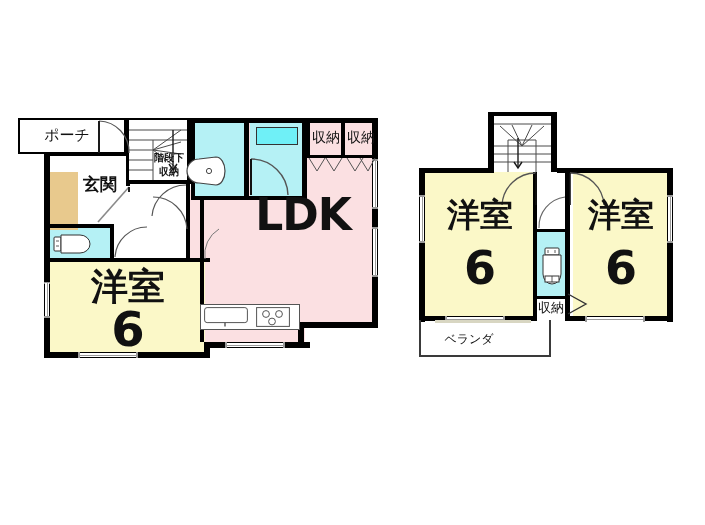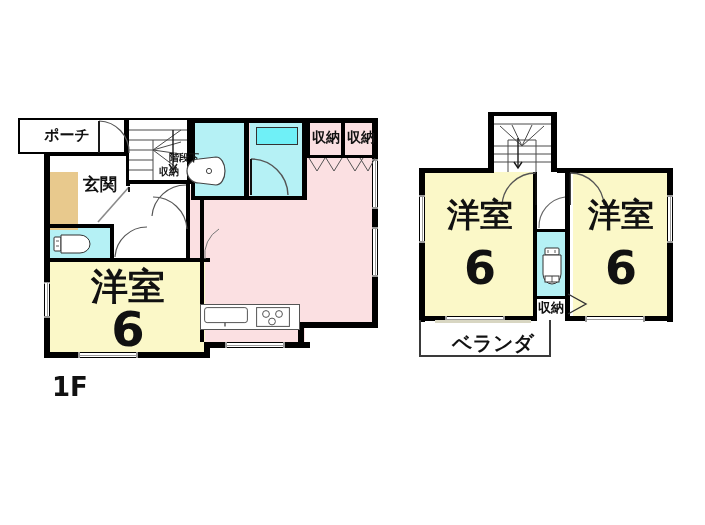--- a/index.html
+++ b/index.html
@@ -28,21 +28,21 @@
   .hair{position:absolute;background:#9a9a9a;}
 
   
   .lbl{position:absolute;color:#111;font-weight:bold;white-space:nowrap;
        text-align:center;line-height:1;letter-spacing:0px;}
   .lbl-jp{font-family:"DejaVu Sans","Liberation Sans",sans-serif;}
   .big-room{font-size:37px;font-weight:bold;}
   .big-num{font-size:48px;font-weight:bold;}
   .ldk-t{font-size:44px;font-weight:bold;letter-spacing:-1px;}
   .ldk-n{font-size:55px;font-weight:bold;}
-  .sm{font-size:13px;font-weight:bold;}
+  .sm{font-size:13px;font-weight:normal;}
   .xs{font-size:10px;font-weight:bold;line-height:11px;}
   .flr{font-size:26px;font-weight:bold;}
   .mid{font-size:15px;font-weight:bold;}
 
   
   .fx{position:absolute;box-sizing:border-box;border:1.5px solid #444;background:#fff;}
   svg{display:block;overflow:visible;}
 </style>
 </head>
 <body>
@@ -213,30 +213,30 @@
     </svg>
     <svg class="abs" style="left:256px;top:307px;width:34px;height:20px;" viewBox="0 0 34 20">
       <rect x="0.6" y="0.6" width="32.8" height="18.8" fill="#fff" stroke="#555" stroke-width="1"></rect>
       <circle cx="10" cy="7" r="3.4" fill="none" stroke="#555" stroke-width="1"></circle>
       <circle cx="23" cy="7" r="3.4" fill="none" stroke="#555" stroke-width="1"></circle>
       <circle cx="16" cy="14.5" r="3.4" fill="none" stroke="#555" stroke-width="1"></circle>
     </svg>
 
     <div class="lbl lbl-jp sm" style="left:22px;top:128px;width:90px;font-size:15px;">ポーチ</div>
     <div class="lbl lbl-jp mid" style="left:72px;top:176px;width:56px;font-size:17px;">玄関</div>
-    <div class="lbl lbl-jp xs" style="left:164px;top:152px;width:40px;">階段下</div>
+    <div class="lbl lbl-jp xs" style="left:149px;top:152px;width:40px;">階段下</div>
     <div class="lbl lbl-jp xs" style="left:149px;top:166px;width:40px;">収納</div>
     <div class="lbl lbl-jp sm" style="left:309px;top:130px;width:34px;font-size:14px;">収納</div>
     <div class="lbl lbl-jp sm" style="left:345px;top:130px;width:32px;font-size:14px;">収納</div>
 
     <div class="lbl lbl-jp big-room" style="left:60px;top:268px;width:136px;">洋室</div>
     <div class="lbl big-num" style="left:60px;top:305px;width:136px;">6</div>
 
-
-    <div class="lbl flr" style="left:52px;top:374px;width:60px;text-align:left;">1F</div>
+    <div class="lbl ldk-t" style="left:238px;top:193px;width:130px;">LDK</div>
+
   </div>
 
   <div class="abs" style="left:405px;top:0;width:300px;height:420px;">
 
     <div class="fill f-yellow" style="left:20px;top:172px;width:108px;height:148px;"></div>
     <div class="fill f-yellow" style="left:168px;top:172px;width:96px;height:148px;"></div>
     <div class="fill f-cyan" style="left:131px;top:232px;width:30px;height:66px;"></div>
     <div class="fill f-white" style="left:16px;top:322px;width:130px;height:34px;"></div>
 
     <div class="wall" style="left:83px;top:112px;width:6px;height:60px;"></div>
@@ -330,17 +330,17 @@
     </svg>
 
     <div class="lbl lbl-jp big-room" style="left:22px;top:198px;width:106px;font-size:33px;">洋室</div>
     <div class="lbl big-num" style="left:22px;top:245px;width:106px;font-size:46px;">6</div>
 
     <div class="lbl lbl-jp big-room" style="left:164px;top:198px;width:104px;font-size:33px;">洋室</div>
     <div class="lbl big-num" style="left:164px;top:245px;width:104px;font-size:46px;">6</div>
 
     <div class="lbl lbl-jp sm" style="left:128px;top:301px;width:36px;font-size:13px;">収納</div>
 
-    <div class="lbl lbl-jp sm" style="left:28px;top:333px;width:120px;font-size:20px;">ベランダ</div>
+    <div class="lbl lbl-jp sm" style="left:4px;top:333px;width:120px;font-size:12px;">ベランダ</div>
 
   </div>
 
 </div>
 
 </body></html>

